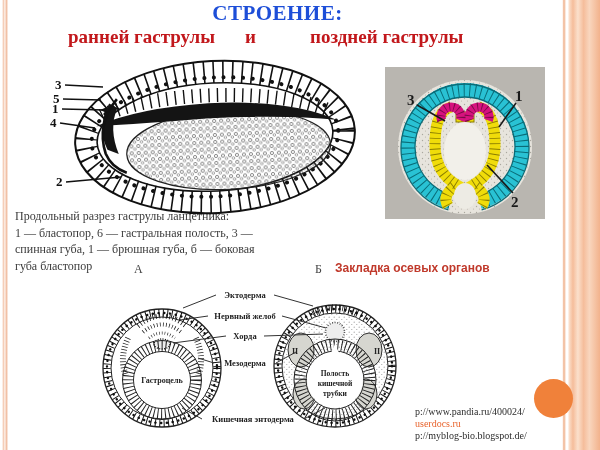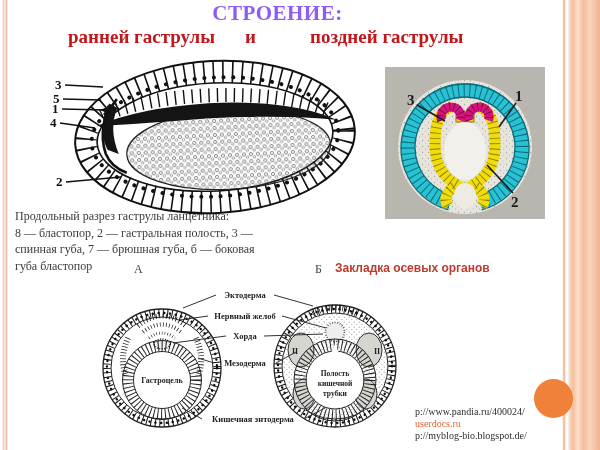--- a/index.html
+++ b/index.html
@@ -8,21 +8,21 @@
   .abs{position:absolute;}
 
   
   .stripe-left{left:2px;top:0;bottom:0;width:7px;
     background:linear-gradient(to right,#fff 0%,#f4cbb4 20%,#fdf0e8 40%,#f1bfa4 65%,#fff 90%);}
   .stripe-right{right:0;top:0;bottom:0;width:41px;
     background:linear-gradient(to right,#fff 0%,#fff 8%,#f3c3a6 11%,#f3c3a6 14%,#fff 17%,#fff 21%,
       #fad9c2 26%,#f5bd9b 34%,#fbe0cc 46%,#f5bd9b 60%,#f9d6be 74%,#f2b28c 100%);}
 
   .title{left:0;right:45px;top:1px;text-align:center;font-weight:bold;font-size:21px;
-         color:#8b5cf6;letter-spacing:.5px;}
+         color:#1d4ed8;letter-spacing:.5px;}
   .subtitle{top:26px;font-weight:bold;font-size:19px;color:#c2181c;}
 
   .caption{left:15px;top:208px;width:332px;font-size:12px;line-height:16.5px;color:#3b3b3b;}
   .caption .clip{width:120px;overflow:hidden;white-space:nowrap;height:17px;}
 
   .panel-letter{font-size:12px;color:#444;}
 
   .heading2{left:335px;top:261px;font-family:"Liberation Sans",sans-serif;font-weight:bold;
             font-size:12px;color:#c0392b;}
 
@@ -127,22 +127,22 @@
   </g>
   <g stroke="#1a1a1a" stroke-width="1.6">
     <line x1="32" y1="38" x2="60" y2="54"></line>
     <line x1="131" y1="36" x2="114" y2="60"></line>
     <line x1="128" y1="126" x2="102" y2="98"></line>
   </g>
 </svg>
 
 <div class="abs caption">
   <div>Продольный разрез гаструлы ланцетника:</div>
-  <div>8 — бластопор, 2 — гастральная полость, 3 —</div>
-  <div>спинная губа, 7 — брюшная губа, б — боковая</div>
+  <div>1 — бластопор, 6 — гастральная полость, 3 —</div>
+  <div>спинная губа, 1 — брюшная губа, б — боковая</div>
   <div class="clip">губа бластопор</div>
 </div>
 
 <div class="abs panel-letter" style="left:134px;top:262px;">А</div>
 <div class="abs panel-letter" style="left:315px;top:262px;">Б</div>
 
 <div class="abs heading2">Закладка осевых органов</div>
 
 <svg class="abs" style="left:88px;top:286px;" width="314" height="154" viewBox="0 0 314 154">
   <defs>

